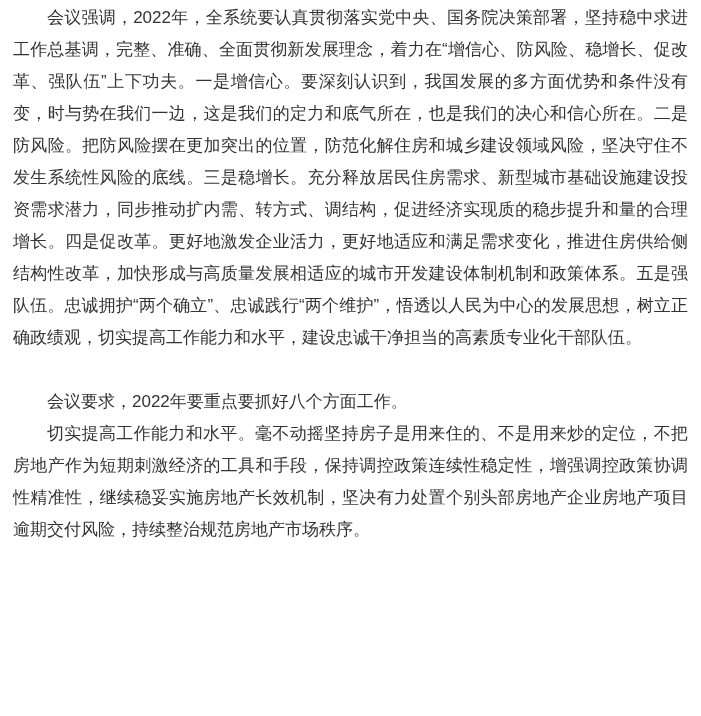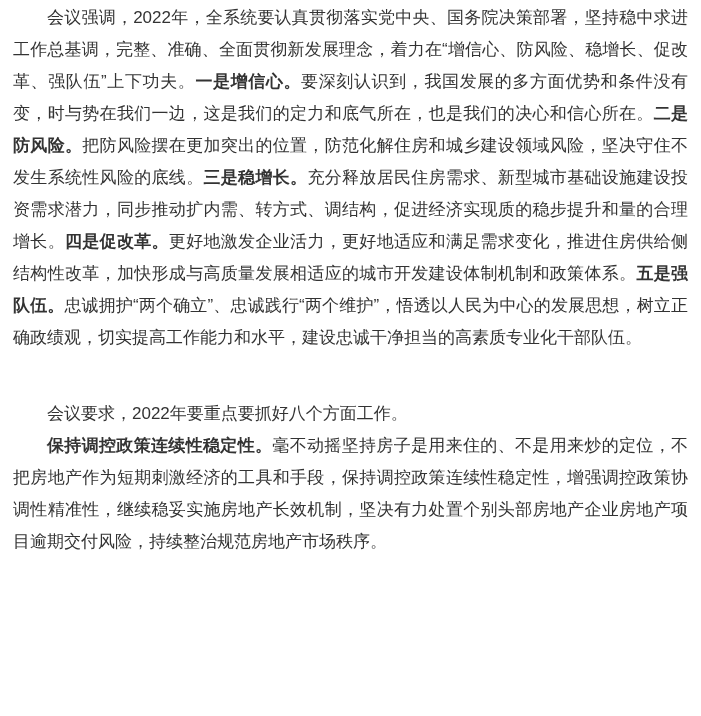--- a/index.html
+++ b/index.html
@@ -16,26 +16,26 @@
     color: #333333;
     font-size: 17px;
     line-height: 32px;
     text-align: justify;
   }
   .article p {
     margin: 0;
     text-indent: 2em;
   }
   .article p.gap-before {
-    margin-top: 44px;
+    margin-top: 32px;
   }
   .article b {
-    font-weight: bold;
+    font-weight: normal;
   }
 </style>
 </head>
 <body style="background: rgb(255, 255, 255);">
 
 <div class="article" id="article" style="color: rgb(51, 51, 51);">
     <p><span>会议强调，2022年，全系统要认真贯彻落实党中央、国务院决策部署，坚持稳中求进工作总基调，完整、准确、全面贯彻新发展理念，着力在“增信心、防风险、稳增长、促改革、强队伍”上下功夫。</span><b>一是增信心。</b><span>要深刻认识到，我国发展的多方面优势和条件没有变，时与势在我们一边，这是我们的定力和底气所在，也是我们的决心和信心所在。</span><b>二是防风险。</b><span>把防风险摆在更加突出的位置，防范化解住房和城乡建设领域风险，坚决守住不发生系统性风险的底线。</span><b>三是稳增长。</b><span>充分释放居民住房需求、新型城市基础设施建设投资需求潜力，同步推动扩内需、转方式、调结构，促进经济实现质的稳步提升和量的合理增长。</span><b>四是促改革。</b><span>更好地激发企业活力，更好地适应和满足需求变化，推进住房供给侧结构性改革，加快形成与高质量发展相适应的城市开发建设体制机制和政策体系。</span><b>五是强队伍。</b><span>忠诚拥护“两个确立”、忠诚践行“两个维护”，悟透以人民为中心的发展思想，树立正确政绩观，切实提高工作能力和水平，建设忠诚干净担当的高素质专业化干部队伍。</span></p>
     <p class="gap-before"><span>会议要求，2022年要重点要抓好八个方面工作。</span></p>
-    <p><b>保持调控政策连续性稳定性。</b><span>毫不动摇坚持房子是用来住的、不是用来炒的定位，不把房地产作为短期刺激经济的工具和手段，保持调控政策连续性稳定性，增强调控政策协调性精准性，继续稳妥实施房地产长效机制，坚决有力处置个别头部房地产企业房地产项目逾期交付风险，持续整治规范房地产市场秩序。</span></p>
+    <p><b>切实提高工作能力和水平。</b><span>毫不动摇坚持房子是用来住的、不是用来炒的定位，不把房地产作为短期刺激经济的工具和手段，保持调控政策连续性稳定性，增强调控政策协调性精准性，继续稳妥实施房地产长效机制，坚决有力处置个别头部房地产企业房地产项目逾期交付风险，持续整治规范房地产市场秩序。</span></p>
   </div>
 
 </body></html>

